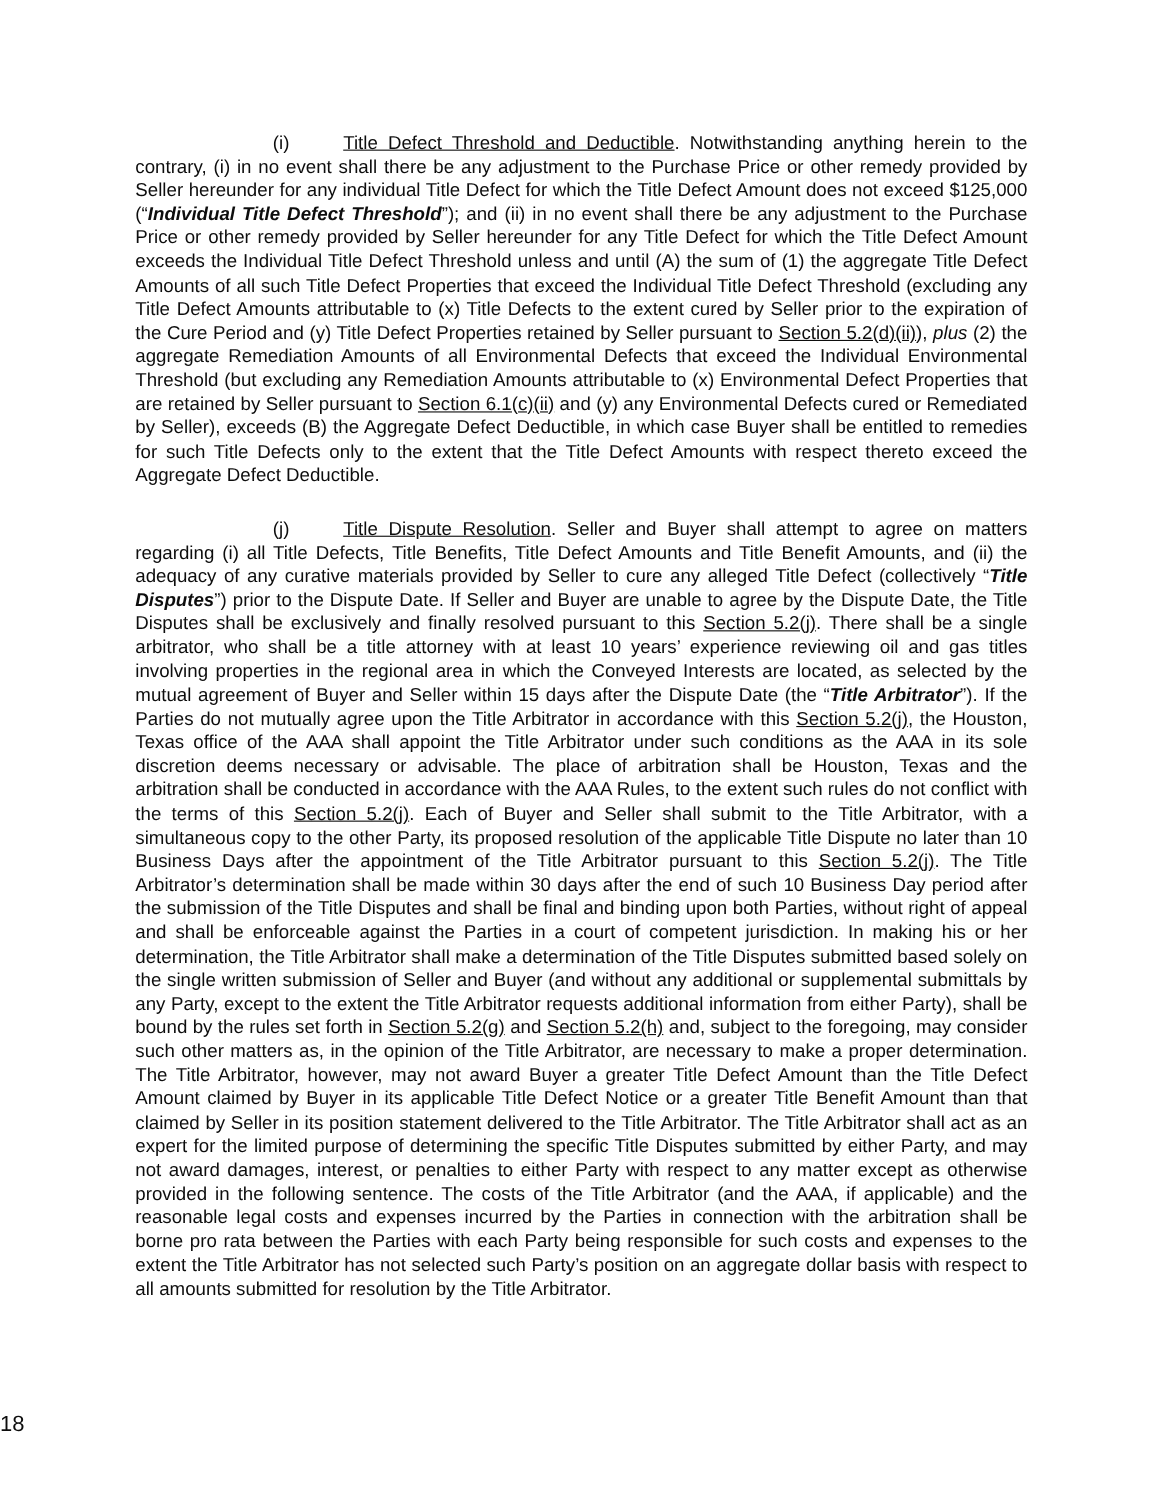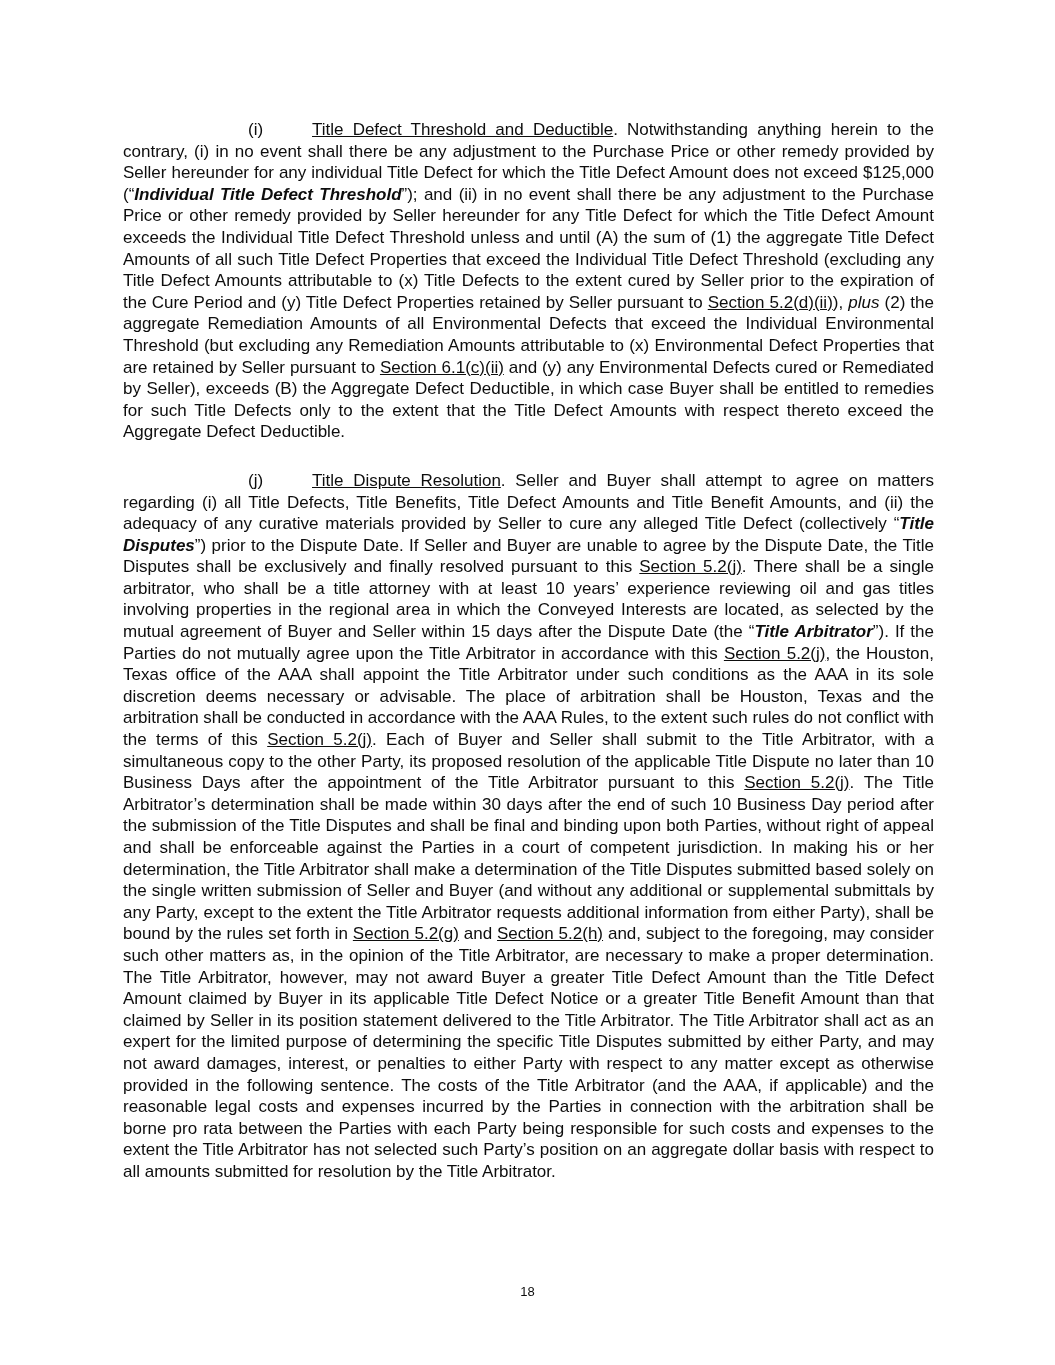--- a/index.html
+++ b/index.html
@@ -31,22 +31,22 @@
     text-indent: 0;
   }
   .u  { text-decoration: underline; }
   .bi { font-weight: bold; font-style: italic; }
   .i  { font-style: italic; }
   .page-number {
     position: absolute;
     top: 1284px;
     left: 0;
     width: 100%;
-    text-align: center;
-    font-size: 13px;
+    text-align: left;
+    font-size: 20px;
   }
 </style>
 </head>
 <body>
 
 <div class="page">
   <div class="content">
     <div id="paragraphs">
         <p><span class="label">(i)</span><span class="u">Title Defect Threshold and Deductible</span><span>. Notwithstanding anything herein to the contrary, (i) in no event shall there be any adjustment to the Purchase Price or other remedy provided by Seller hereunder for any individual Title Defect for which the Title Defect Amount does not exceed $125,000 (“</span><span class="bi">Individual Title Defect Threshold</span><span>”); and (ii) in no event shall there be any adjustment to the Purchase Price or other remedy provided by Seller hereunder for any Title Defect for which the Title Defect Amount exceeds the Individual Title Defect Threshold unless and until (A) the sum of (1) the aggregate Title Defect Amounts of all such Title Defect Properties that exceed the Individual Title Defect Threshold (excluding any Title Defect Amounts attributable to (x) Title Defects to the extent cured by Seller prior to the expiration of the Cure Period and (y) Title Defect Properties retained by Seller pursuant to </span><span class="u">Section 5.2(d)(ii)</span><span>), </span><span class="i">plus</span><span> (2) the aggregate Remediation Amounts of all Environmental Defects that exceed the Individual Environmental Threshold (but excluding any Remediation Amounts attributable to (x) Environmental Defect Properties that are retained by Seller pursuant to </span><span class="u">Section 6.1(c)(ii)</span><span> and (y) any Environmental Defects cured or Remediated by Seller), exceeds (B) the Aggregate Defect Deductible, in which case Buyer shall be entitled to remedies for such Title Defects only to the extent that the Title Defect Amounts with respect thereto exceed the Aggregate Defect Deductible.</span></p>
         <p><span class="label">(j)</span><span class="u">Title Dispute Resolution</span><span>. Seller and Buyer shall attempt to agree on matters regarding (i) all Title Defects, Title Benefits, Title Defect Amounts and Title Benefit Amounts, and (ii) the adequacy of any curative materials provided by Seller to cure any alleged Title Defect (collectively “</span><span class="bi">Title Disputes</span><span>”) prior to the Dispute Date. If Seller and Buyer are unable to agree by the Dispute Date, the Title Disputes shall be exclusively and finally resolved pursuant to this </span><span class="u">Section 5.2(j)</span><span>. There shall be a single arbitrator, who shall be a title attorney with at least 10 years’ experience reviewing oil and gas titles involving properties in the regional area in which the Conveyed Interests are located, as selected by the mutual agreement of Buyer and Seller within 15 days after the Dispute Date (the “</span><span class="bi">Title Arbitrator</span><span>”). If the Parties do not mutually agree upon the Title Arbitrator in accordance with this </span><span class="u">Section 5.2(j)</span><span>, the Houston, Texas office of the AAA shall appoint the Title Arbitrator under such conditions as the AAA in its sole discretion deems necessary or advisable.  The place of arbitration shall be Houston, Texas and the arbitration shall be conducted in accordance with the AAA Rules, to the extent such rules do not conflict with the terms of this </span><span class="u">Section 5.2(j)</span><span>.  Each of Buyer and Seller shall submit to the Title Arbitrator, with a simultaneous copy to the other Party, its proposed resolution of the applicable Title Dispute no later than 10 Business Days after the appointment of the Title Arbitrator pursuant to this </span><span class="u">Section 5.2(j)</span><span>.  The Title Arbitrator’s determination shall be made within 30 days after the end of such 10 Business Day period after the submission of the Title Disputes and shall be final and binding upon both Parties, without right of appeal and shall be enforceable against the Parties in a court of competent jurisdiction. In making his or her determination, the Title Arbitrator shall make a determination of the Title Disputes submitted based solely on the single written submission of Seller and Buyer (and without any additional or supplemental submittals by any Party, except to the extent the Title Arbitrator requests additional information from either Party), shall be bound by the rules set forth in </span><span class="u">Section 5.2(g)</span><span> and </span><span class="u">Section 5.2(h)</span><span> and, subject to the foregoing, may consider such other matters as, in the opinion of the Title Arbitrator, are necessary to make a proper determination.  The Title Arbitrator, however, may not award Buyer a greater Title Defect Amount than the Title Defect Amount claimed by Buyer in its applicable Title Defect Notice or a greater Title Benefit Amount than that claimed by Seller in its position statement delivered to the Title Arbitrator. The Title Arbitrator shall act as an expert for the limited purpose of determining the specific Title Disputes submitted by either Party, and may not award damages, interest, or penalties to either Party with respect to any matter except as otherwise provided in the following sentence.  The costs of the Title Arbitrator (and the AAA, if applicable) and the reasonable legal costs and expenses incurred by the Parties in connection with the arbitration shall be borne pro rata between the Parties with each Party being responsible for such costs and expenses to the extent the Title Arbitrator has not selected such Party’s position on an aggregate dollar basis with respect to all amounts submitted for resolution by the Title Arbitrator.</span></p>

